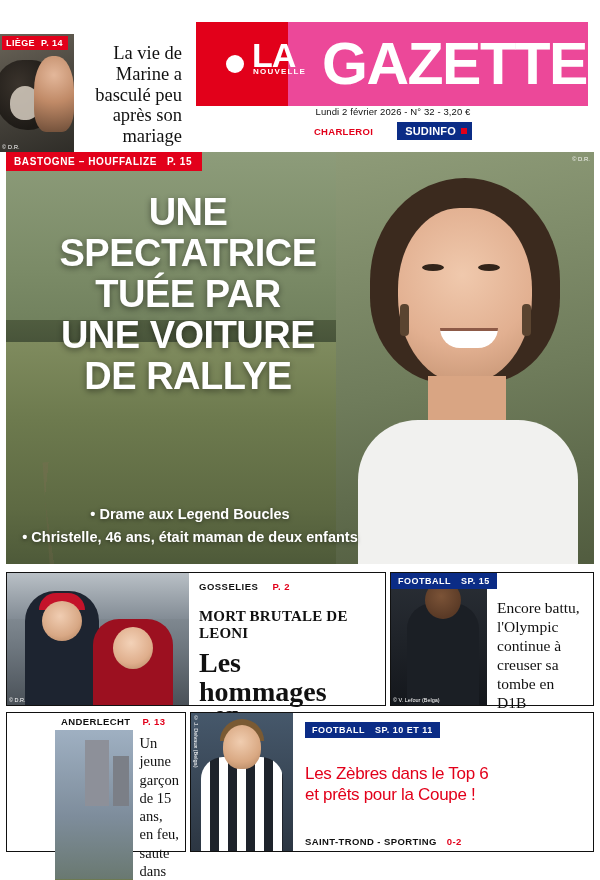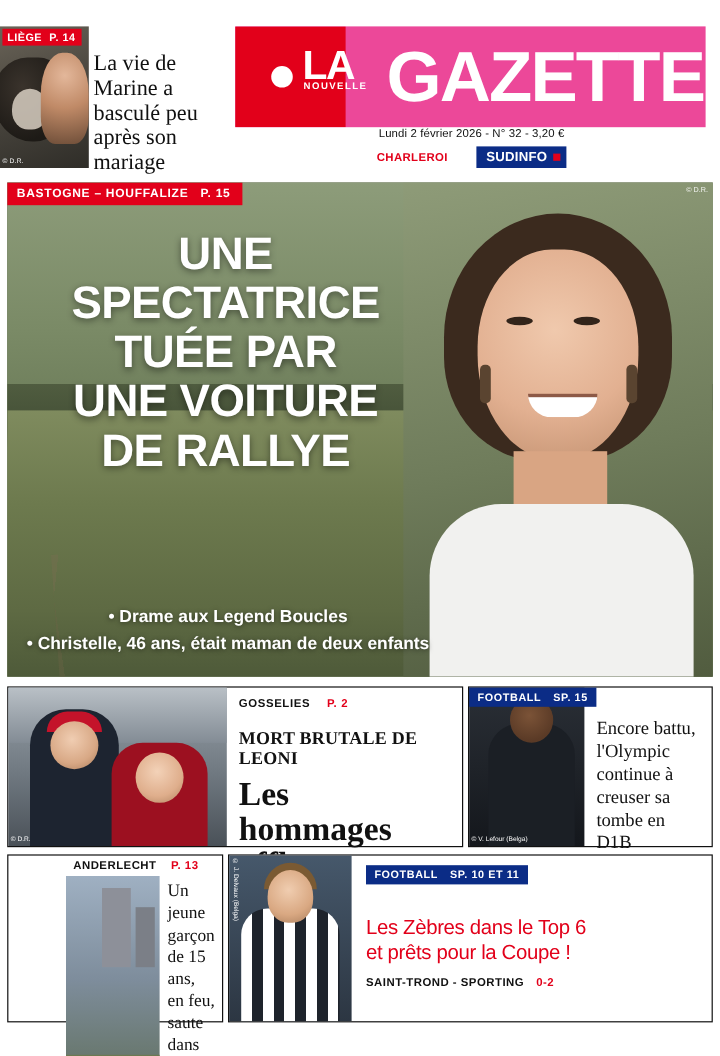--- a/index.html
+++ b/index.html
@@ -26,20 +26,21 @@
     width: 192px; height: 118px;
     background: #ffffff;
     display: flex;
     border-right: 2px solid #ffffff;
   }
   .teaser-photo {
     position: relative;
     width: 74px; height: 118px;
     overflow: hidden;
     background: linear-gradient(160deg,#6a6458 0%, #4e4a42 40%, #2f2d28 100%);
+    margin-top: 12px;
   }
   .teaser-photo .horse {
     position: absolute; left: -6px; top: 26px;
     width: 62px; height: 70px;
     background: radial-gradient(ellipse at 40% 35%, #3a332c 0%, #1d1a16 70%);
     border-radius: 48% 40% 45% 55%;
   }
   .teaser-photo .horse:after {
     content: "";
     position: absolute; left: 16px; top: 26px;
@@ -68,21 +69,21 @@
     z-index: 4;
   }
   .teaser-text {
     flex: 1;
     display: flex; align-items: center; justify-content: flex-end;
     padding: 4px 8px 4px 4px;
   }
   .teaser-text h2 {
     font-family: "Liberation Serif", serif;
     font-size: 18.5px; line-height: 1.13;
-    text-align: left; color: #111111; font-weight: normal; margin-top: 28px;
+    text-align: right; color: #111111; font-weight: normal; margin-top: 28px;
   }
 
   
   .masthead {
     position: relative;
     width: 396px; height: 118px;
     background: #ffffff;
     padding-left: 4px;
   }
   .mast-bar {
@@ -481,21 +482,21 @@
   }
   .zeb-title {
     margin-top: 26px;
     color: #e2001a;
     font-family: "Liberation Sans", sans-serif;
     font-weight: normal;
     font-size: 17px; line-height: 1.22;
     letter-spacing: -.3px;
   }
   .zeb-score {
-    position: absolute; left: 12px; bottom: 26px;
+    position: absolute; left: 12px; bottom: 4px;
     font-size: 9.5px; font-weight: bold; color: #111111; letter-spacing: .4px;
   }
   .zeb-score .sc { color: #e2001a; margin-left: 10px; }
 </style>
 </head>
 <body>
 
 <div class="page">
 
   <div class="topstrip">

